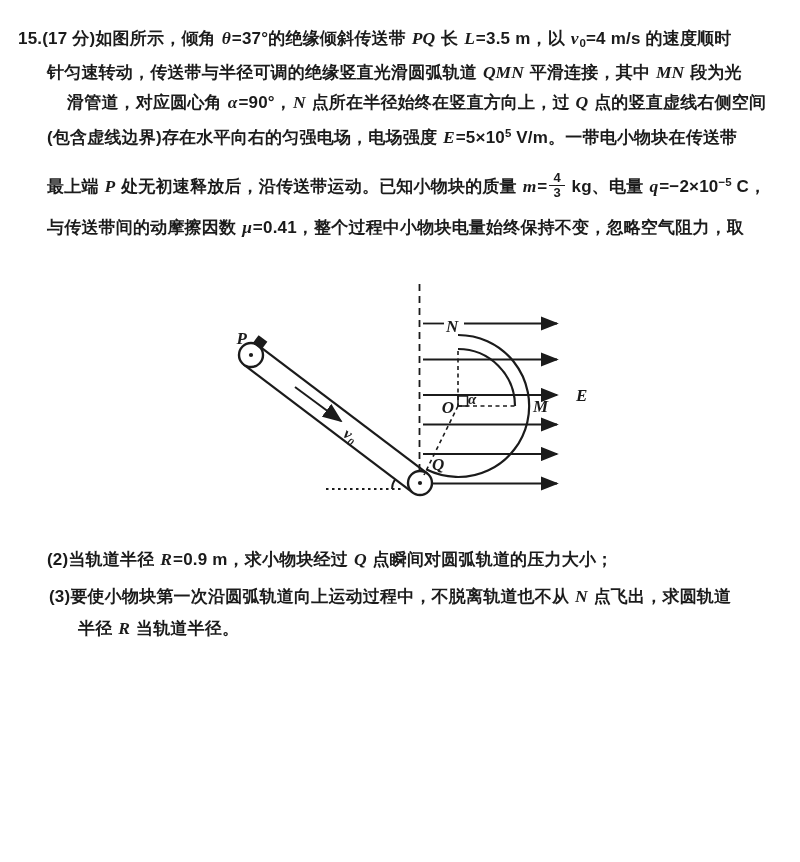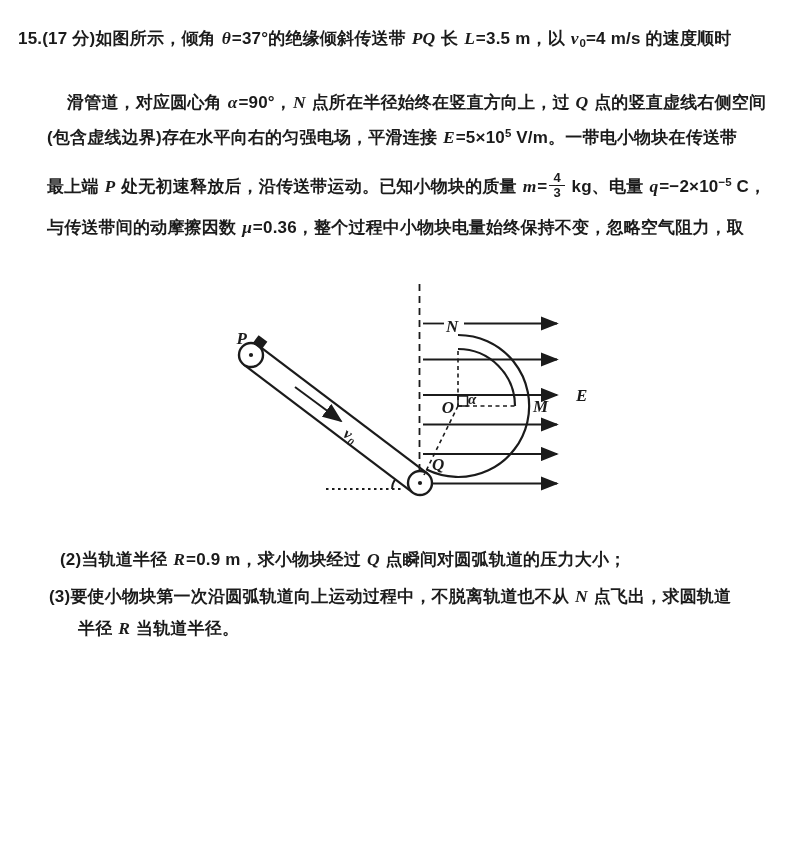--- a/index.html
+++ b/index.html
@@ -65,27 +65,28 @@
     font-weight:700;
     fill:#1b1b1b;
   }
 </style>
 </head>
 <body>
 
 <div id="page">
 
   <div class="tline" style="left:18px;  top:28px;"><span>15.(17 分)如图所示，倾角 </span><span class="var">θ</span><span>=37°的绝缘倾斜传送带 </span><span class="var">PQ</span><span> 长 </span><span class="var">L</span><span>=3.5 m，以 </span><span class="var">v</span><span class="subsc">0</span><span>=4 m/s 的速度顺时</span></div>
+  <div class="tline" style="left:47px;  top:62px;"><span>针匀速转动，传送带与半径可调的绝缘竖直光滑圆弧轨道 </span><span class="var">QMN</span><span> 平滑连接，其中 </span><span class="var">MN</span><span> 段为光</span></div>
   <div class="tline" style="left:47px;  top:92px;margin-left:20px;"><span>滑管道，对应圆心角 </span><span class="var">α</span><span>=90°，</span><span class="var">N</span><span> 点所在半径始终在竖直方向上，过 </span><span class="var">Q</span><span> 点的竖直虚线右侧空间</span></div>
-  <div class="tline" style="left:47px;  top:123px;"><span>(包含虚线边界)存在水平向右的匀强电场，平滑连接 </span><span class="var">E</span><span>=5×10</span><span class="supsc">5</span><span> V/m。一带电小物块在传送带</span></div>
+  <div class="tline" style="left:47px;  top:123px;"><span>(包含虚线边界)存在水平向右的匀强电场，电场强度 </span><span class="var">E</span><span>=5×10</span><span class="supsc">5</span><span> V/m。一带电小物块在传送带</span></div>
   <div class="tline" style="left:47px;  top:172px;"><span>最上端 </span><span class="var">P</span><span> 处无初速释放后，沿传送带运动。已知小物块的质量 </span><span class="var">m</span><span>=</span><span class="frac">
         <span class="num">4</span>
         <span class="den">3</span>
       </span><span> kg、电量 </span><span class="var">q</span><span>=−2×10</span><span class="supsc">−5</span><span> C，</span></div>
-  <div class="tline" style="left:47px;  top:217px;"><span>与传送带间的动摩擦因数 </span><span class="var">μ</span><span>=0.36，整个过程中小物块电量始终保持不变，忽略空气阻力，取</span></div>
+  <div class="tline" style="left:47px;  top:217px;"><span>与传送带间的动摩擦因数 </span><span class="var">μ</span><span>=0.41，整个过程中小物块电量始终保持不变，忽略空气阻力，取</span></div>
 
   <div id="diagram-wrap">
     <svg width="800" height="240" viewBox="0 270 800 240">
       <defs>
         <marker id="arrow" viewBox="0 0 10 8" refX="9" refY="4" markerWidth="10" markerHeight="8" orient="auto">
           <path d="M0,0 L10,4 L0,8 Z" fill="#1b1b1b"></path>
         </marker>
       </defs>
 
       <line x1="258.2" y1="345.4" x2="427.2" y2="473.4" stroke="#1b1b1b" stroke-width="2.2"></line>
@@ -125,17 +126,17 @@
       <text x="446" y="332" font-size="17">N</text>
       <text x="432" y="470" font-size="17">Q</text>
       <text x="454" y="413" text-anchor="end" font-size="17">O</text>
       <text x="533" y="412" font-size="17">M</text>
       <text x="576" y="401" font-size="17">E</text>
       <text x="468" y="404" font-size="15">α</text>
       <text x="345" y="437" font-size="16" transform="rotate(32 345 432)"><tspan>v</tspan><tspan dy="4" font-size="11">0</tspan></text>
     </svg>
   </div>
 
-  <div class="tline" style="left:60px; top:549px;"><span>(2)当轨道半径 </span><span class="var">R</span><span>=0.9 m，求小物块经过 </span><span class="var">Q</span><span> 点瞬间对圆弧轨道的压力大小；</span></div>
+  <div class="tline" style="left:47px; top:549px;"><span>(2)当轨道半径 </span><span class="var">R</span><span>=0.9 m，求小物块经过 </span><span class="var">Q</span><span> 点瞬间对圆弧轨道的压力大小；</span></div>
   <div class="tline" style="left:49px; top:586px;"><span>(3)要使小物块第一次沿圆弧轨道向上运动过程中，不脱离轨道也不从 </span><span class="var">N</span><span> 点飞出，求圆轨道</span></div>
   <div class="tline" style="left:78px; top:618px;"><span>半径 </span><span class="var">R</span><span> 当轨道半径。</span></div>
 
 </div>
 
 </body></html>

